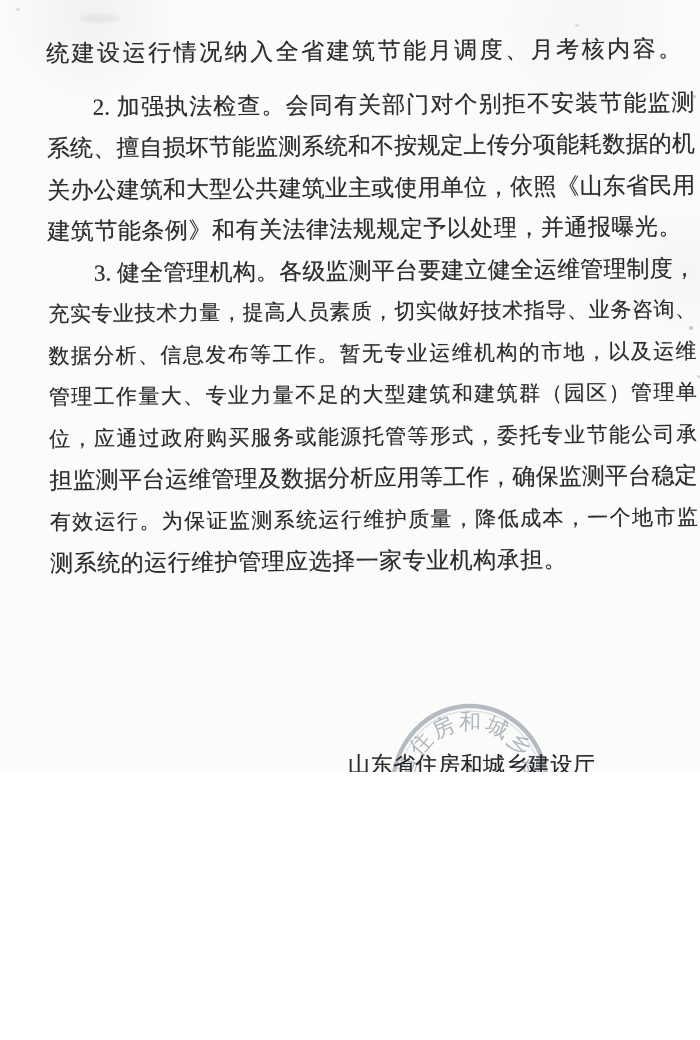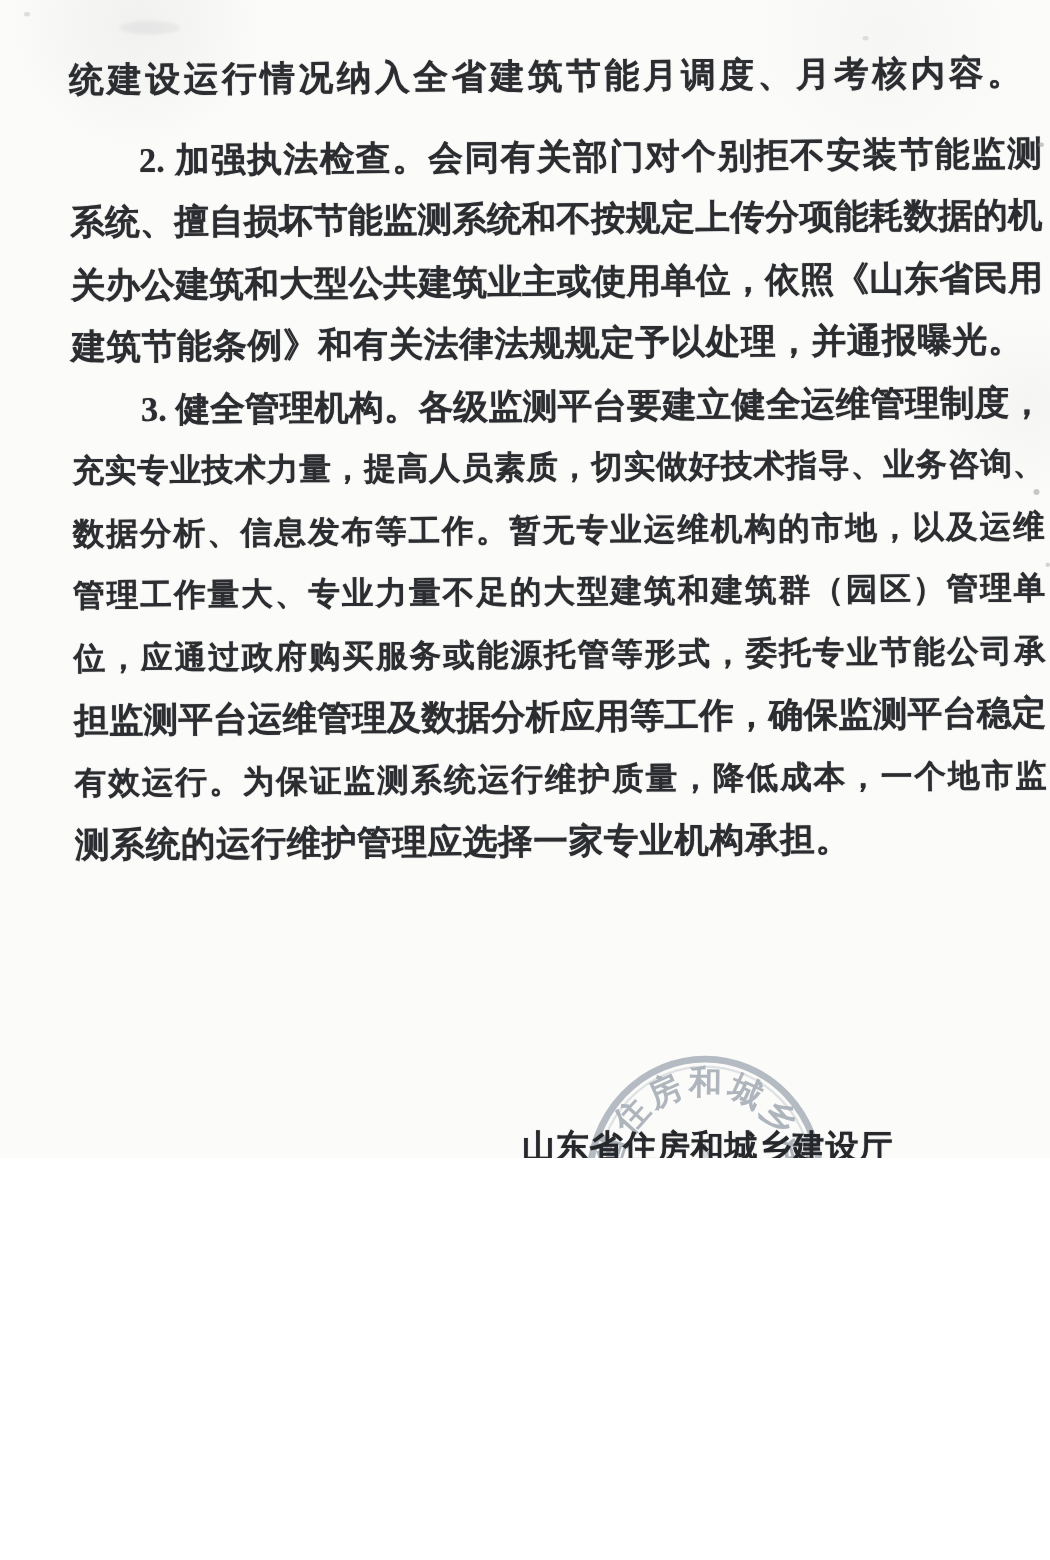--- a/index.html
+++ b/index.html
@@ -7,21 +7,20 @@
     position:relative;
     width:700px;height:772px;
     overflow:hidden;
     background:
       radial-gradient(circle at 13% 2%, rgba(150,150,155,0.10), transparent 9%),
       radial-gradient(circle at 84% 3%, rgba(150,150,155,0.05), transparent 10%),
       radial-gradient(circle at 98% 35%, rgba(150,150,155,0.06), transparent 8%),
       #fbfbf9;
     font-family:"Liberation Serif","DejaVu Serif",serif;
     color:#2c2d31;
-    font-weight:bold;
   }
   
   .text-block{
     position:absolute;left:46px;top:33px;width:648px;
     transform:rotate(-0.45deg);
     transform-origin:top left;
   }
   .line{
     font-size:23px;
     line-height:41.5px;

